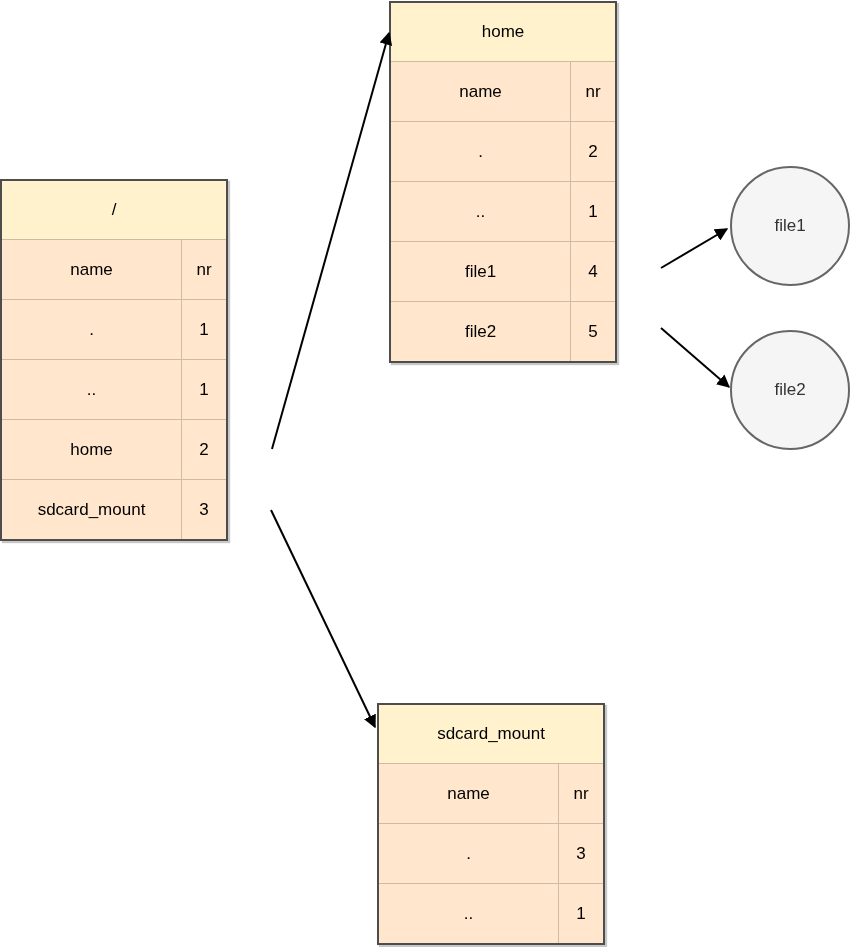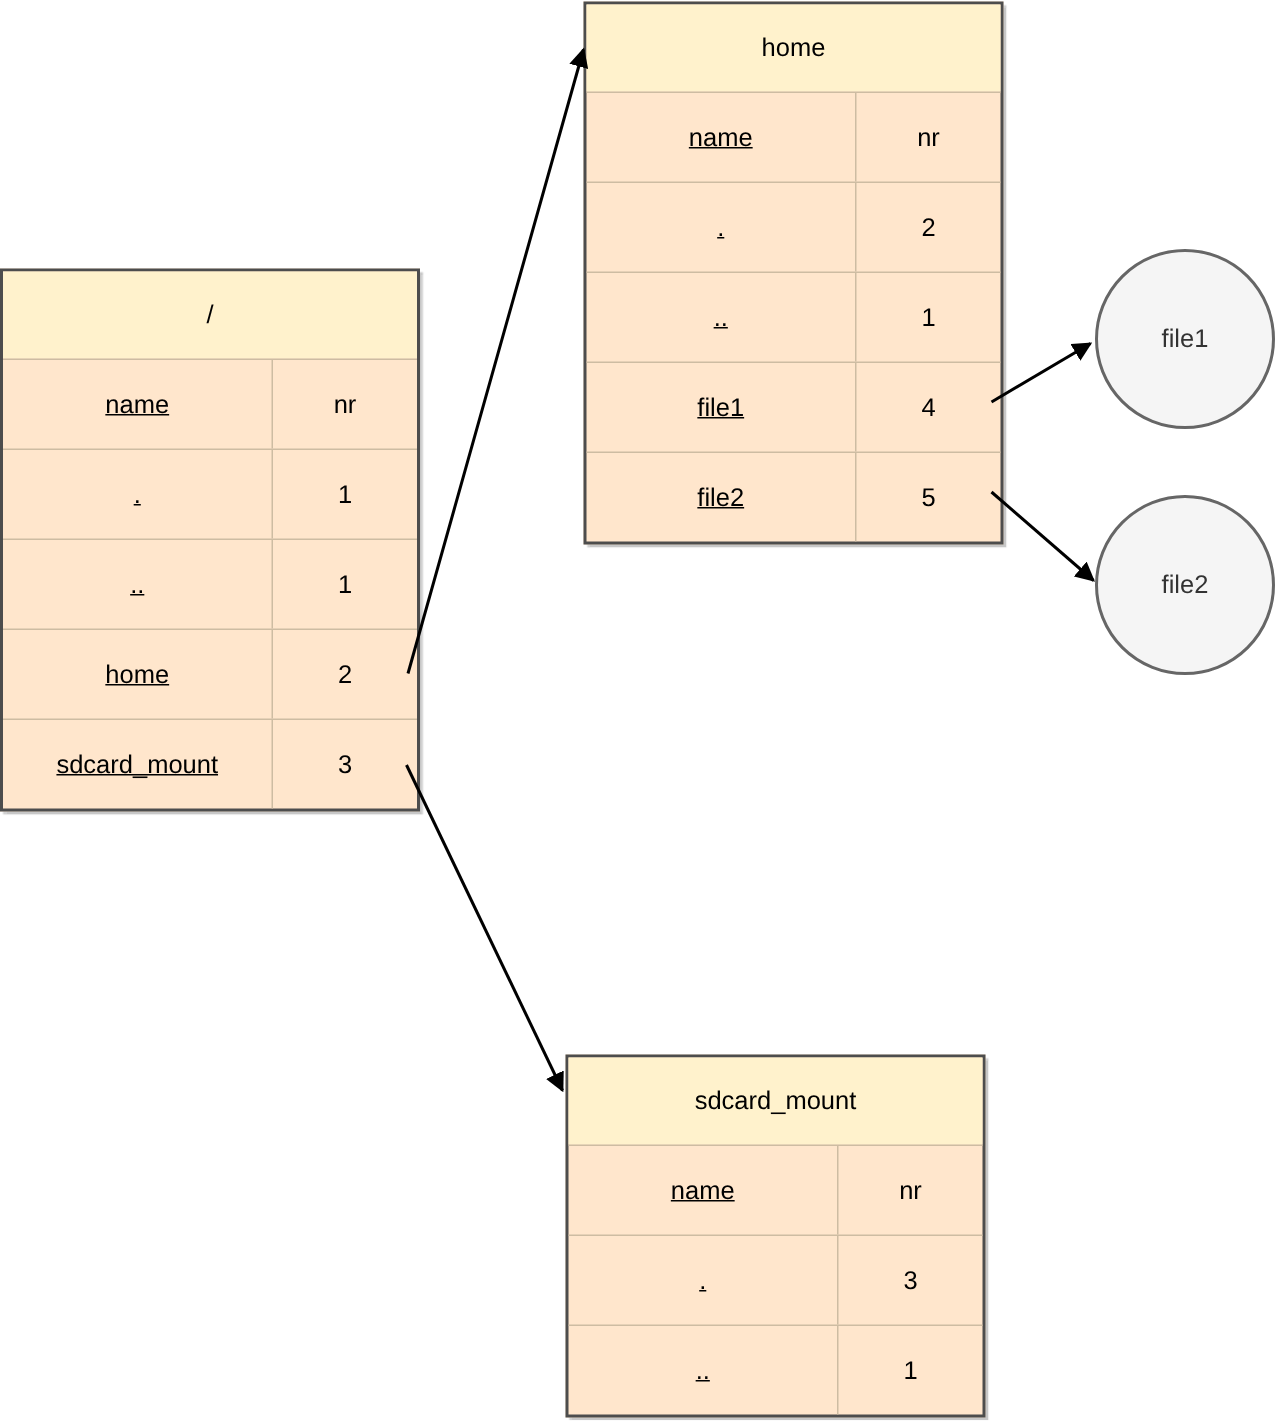--- a/index.html
+++ b/index.html
@@ -18,21 +18,21 @@
   .connector-layer {
     position: absolute;
     left: 0; top: 0;
     width: 852px; height: 947px;
     pointer-events: none;
     z-index: 3;
   }
   
   .fs-table {
     position: absolute;
-    width: 280px;
+    width: 228px;
     background: #ffe6cc;
     border: 2px solid #4d4d4d;
     box-shadow: 2px 2px 1px rgba(0,0,0,0.22);
     font-size: 17px;
     color: #000000;
     z-index: 2;
   }
   .fs-title {
     height: 58px;
     background: #fff2cc;
@@ -44,21 +44,20 @@
     display: flex;
     height: 60px;
     border-top: 1px solid #cdbca2;
   }
   .fs-cell-name {
     width: 180px;
     border-right: 1px solid #cdbca2;
     display: flex;
     align-items: center;
     justify-content: center;
-    text-decoration: underline;
   }
   .fs-cell-nr {
     flex: 1;
     display: flex;
     align-items: center;
     justify-content: center;
     text-align: right;
   }
   .table-root  { left: 0px;   top: 179px; }
   .table-home  { left: 389px; top: 1px;   }

